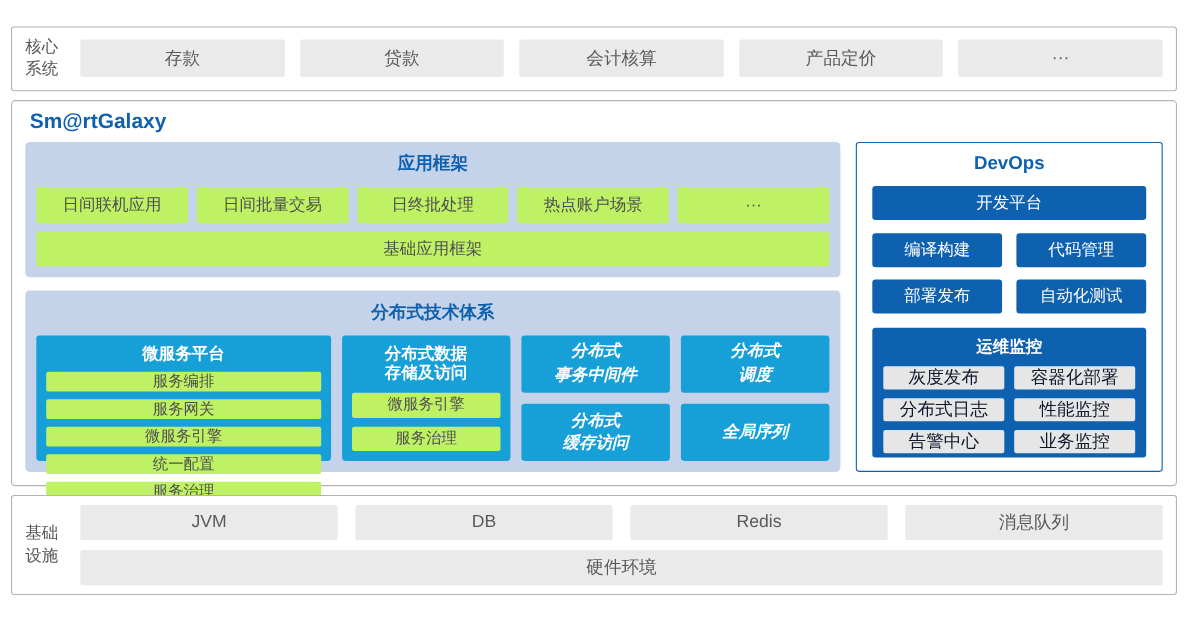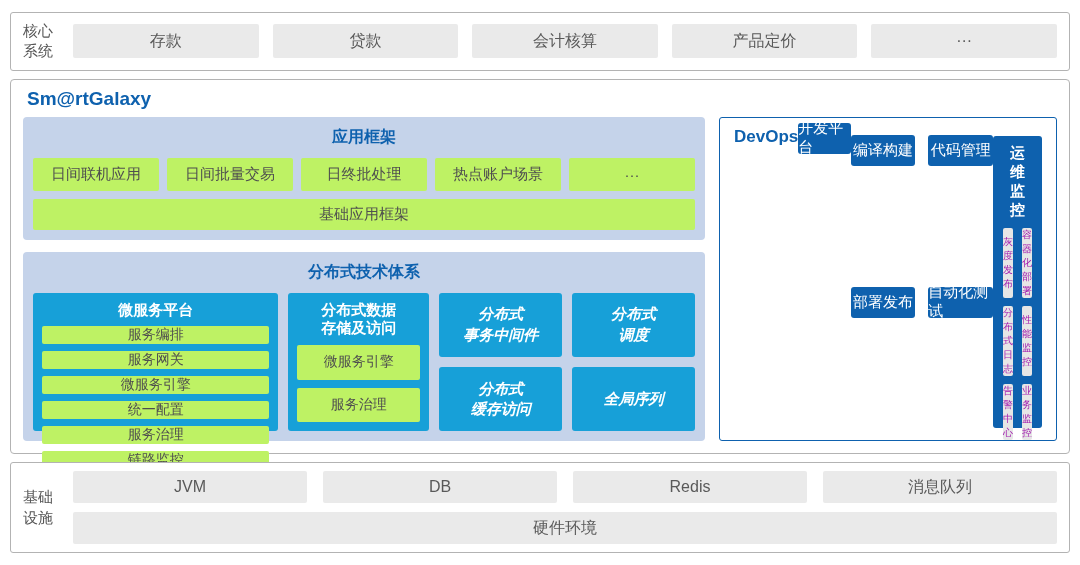--- a/index.html
+++ b/index.html
@@ -13,21 +13,21 @@
   }
   * { box-sizing: border-box; margin: 0; padding: 0; }
   html, body { width: 1080px; height: 565px; overflow: hidden; }
   body {
     background: #ffffff;
     font-family: "Liberation Sans", "DejaVu Sans", sans-serif;
     color: #4f4f4f;
   }
   .frame {
     width: 1080px; height: 565px;
-    padding: 12px 10px;
+    padding: 24px 10px;
     display: flex; flex-direction: column; gap: 8px;
   }
 
   
   .bar {
     border: 1.5px solid var(--border-gray);
     border-radius: 3px;
     background: #fff;
     display: flex; align-items: center;
     padding: 8px 12px; gap: 14px;
@@ -110,26 +110,26 @@
   .cyan-block {
     flex: 1;
     display: flex; align-items: center; justify-content: center;
     text-align: center;
     font-weight: bold; font-size: 15px; line-height: 1.35;
     white-space: pre-line;
   }
 
   
   .devops {
-    width: 338px; flex: none;
+    width: 279px; flex: none;
     background: #fff;
     border: 1.5px solid var(--dark-blue);
     border-radius: 3px;
     padding: 5px 14px 12px;
-    display: flex; flex-direction: row;
+    display: flex; flex-direction: column;
     min-height: 0;
   }
   .devops-title {
     text-align: center;
     color: var(--dark-blue);
     font-weight: bold;
     font-size: 17px;
     margin: 4px 0 10px;
   }
   .blue-box {
@@ -161,21 +161,21 @@
   }
   .ops-grid {
     flex: 1;
     display: grid; grid-template-columns: 1fr 1fr;
     gap: 8px 9px;
   }
   .ops-gray {
     background: var(--ops-gray);
     border-radius: 2px;
     display: flex; align-items: center; justify-content: center;
-    font-size: 10px; color: #a21caf;
+    font-size: 16px; color: #0f172a;
   }
 
   
   .bottom-rows { flex: 1; display: flex; flex-direction: column; gap: 9px; }
   .infra-row { display: flex; gap: 16px; }
   .infra-row .gray-box { height: 32px; }
   .hw-row .gray-box { height: 32px; font-family: Liberation Serif, serif; }
 </style>
 </head>
 <body>

